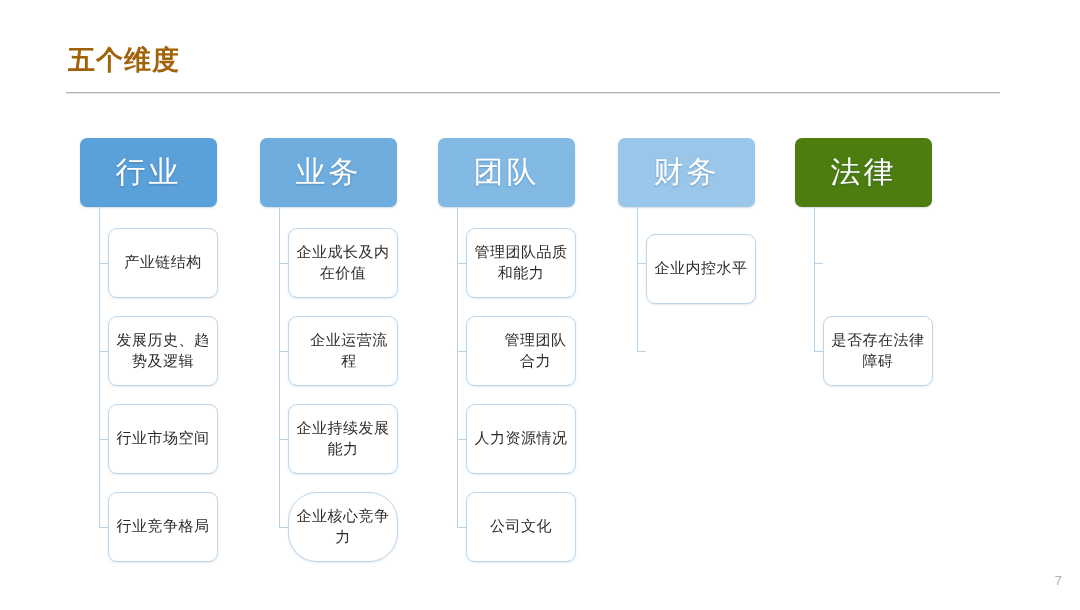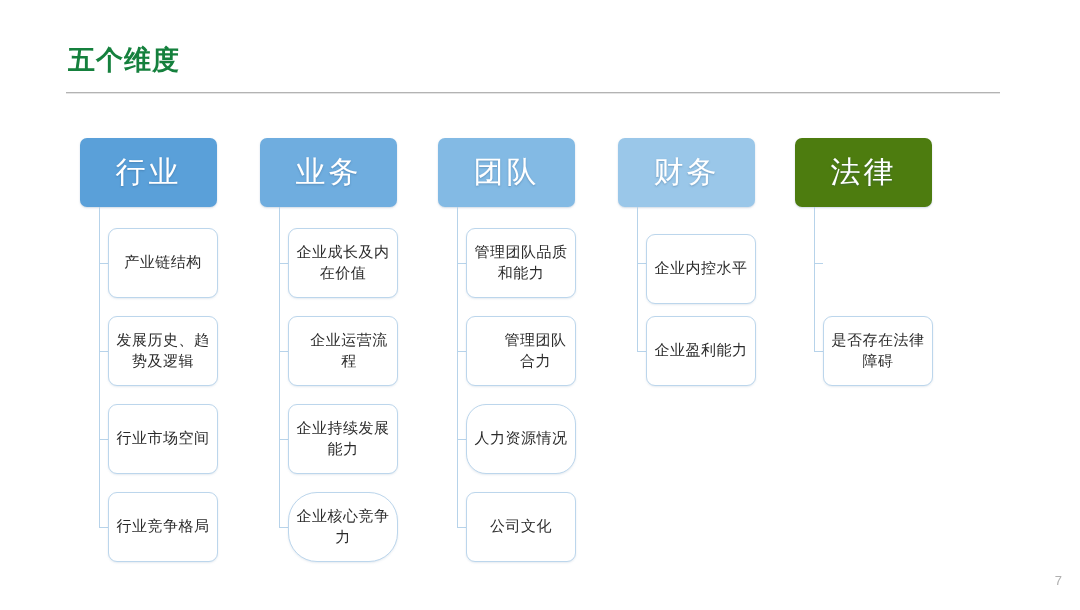--- a/index.html
+++ b/index.html
@@ -22,21 +22,21 @@
   }
 
   
   .slide-title {
     position: absolute;
     left: 68px;
     top: 42px;
     font-family: "Liberation Sans", "DejaVu Sans", sans-serif;
     font-size: 27px;
     font-weight: bold;
-    color: #15803d;
+    color: #a16207;
     letter-spacing: 1px;
     white-space: nowrap;
   }
   .title-rule {
     position: absolute;
     left: 66px;
     top: 92px;
     width: 934px;
     height: 0;
     border-top: 1px solid #b3b3b3;
@@ -157,31 +157,30 @@
         <div class="leaf-box" style="top: 354px; border-radius: 29px;">企业核心竞争力</div>
       </div>
       <div class="column" style="left: 438px;">
         <div class="head-box" style="background: rgb(131, 186, 228);">团队</div>
         <div class="trunk" style="height: 320px; background: rgb(183, 211, 234);"></div>
         <div class="stub" style="top: 125px; background: rgb(183, 211, 234);"></div>
         <div class="leaf-box" style="top: 90px;">管理团队品质和能力</div>
         <div class="stub" style="top: 213px; background: rgb(183, 211, 234);"></div>
         <div class="leaf-box" style="top: 178px; padding-left: 36px;">管理团队合力</div>
         <div class="stub" style="top: 301px; background: rgb(183, 211, 234);"></div>
-        <div class="leaf-box" style="top: 266px; border-radius: 20px;">人力资源情况</div>
+        <div class="leaf-box" style="top: 266px;">人力资源情况</div>
         <div class="stub" style="top: 389px; background: rgb(183, 211, 234);"></div>
         <div class="leaf-box" style="top: 354px;">公司文化</div>
       </div>
       <div class="column" style="left: 618px;">
         <div class="head-box" style="background: rgb(154, 199, 233);">财务</div>
         <div class="trunk" style="height: 144px; background: rgb(183, 211, 234);"></div>
         <div class="stub" style="top: 125px; background: rgb(183, 211, 234);"></div>
         <div class="leaf-box" style="top: 96px;">企业内控水平</div>
         <div class="stub" style="top: 213px; background: rgb(183, 211, 234);"></div>
-        <div class="leaf-box" style="top: 178px;">企业盈利能力</div>
       </div>
       <div class="column" style="left: 795px;">
         <div class="head-box" style="background: #4d7c0f;">法律</div>
         <div class="trunk" style="height: 144px; background: rgb(183, 211, 234);"></div>
         <div class="stub" style="top: 125px; background: rgb(183, 211, 234);"></div>
         <div class="stub" style="top: 213px; background: rgb(183, 211, 234);"></div>
         <div class="leaf-box" style="top: 178px;">是否存在法律障碍</div>
       </div>
     </div>
 

